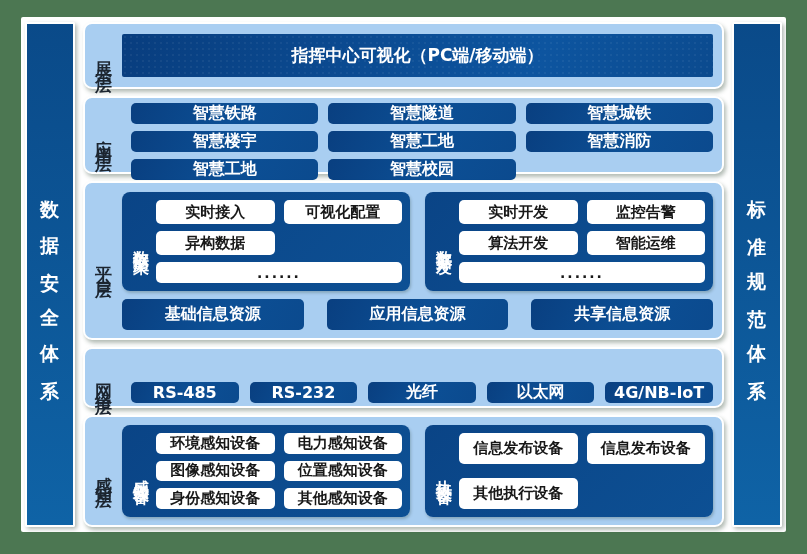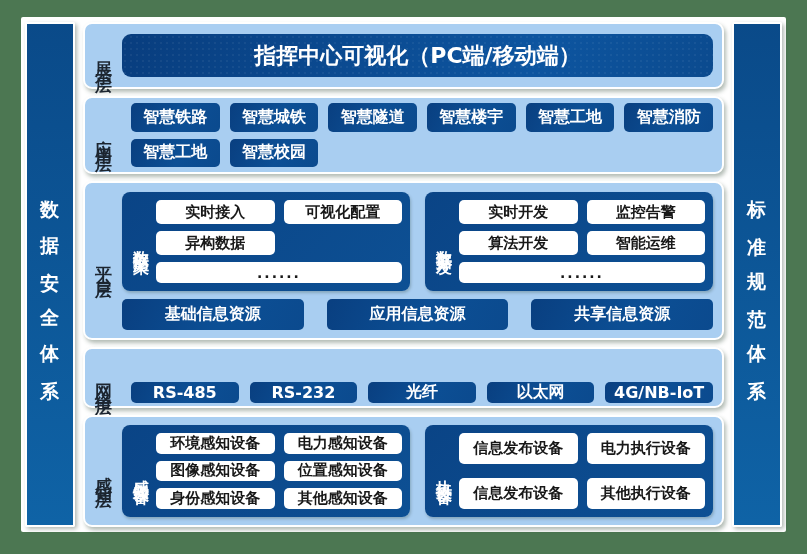--- a/index.html
+++ b/index.html
@@ -48,31 +48,31 @@
   .content { flex:1; box-sizing:border-box; }
 
   
   .bbox {
     background:linear-gradient(115deg,#093f80 0%,#0c4f95 55%,#0b4a8e 100%);
     color:#ffffff; font-weight:700; font-size:16px;
     border-radius:5px; display:flex; align-items:center; justify-content:center;
     white-space:nowrap;
   }
   .bbox.big {
-    font-size:22px; border-radius:9px; width:100%; height:100%;
+    font-size:17px; border-radius:2px; width:100%; height:100%;
     background-image:radial-gradient(rgba(255,255,255,.05) 1px,transparent 1.3px),
                      linear-gradient(115deg,#083d7e 0%,#0d55a0 70%,#0b4a8e 100%);
     background-size:6px 6px,100% 100%;
   }
 
   .p-display { height:67px; }
   .p-display .content { padding:10px 9px 10px 0; }
 
   .p-app { height:78px; }
-  .p-app .content { display:grid; grid-template-columns:repeat(6,1fr); gap:7px 10px; padding:5px 9px; }
+  .p-app .content { display:grid; grid-template-columns:repeat(3,1fr); gap:7px 10px; padding:5px 9px; }
 
   .p-platform { height:159px; }
   .p-platform .content { display:flex; flex-direction:column; gap:8px; padding:9px 9px 8px 0; }
   .groups-row { flex:1; display:flex; gap:15px; }
   .group {
     flex:1; display:flex; gap:4px; padding:8px;
     background:linear-gradient(135deg,#0a4486,#0d5094);
     border-radius:8px; box-sizing:border-box;
     box-shadow:1px 2px 3px rgba(30,50,35,.25);
   }
@@ -118,22 +118,22 @@
         <div class="bbox big">指挥中心可视化（PC端/移动端）</div>
       </div>
     </section>
 
     <section class="panel p-app">
       <div class="label-col">
         <span class="vlabel">应用层</span>
       </div>
       <div class="content">
         <div class="bbox">智慧铁路</div>
+        <div class="bbox">智慧隧道</div>
         <div class="bbox">智慧城铁</div>
-        <div class="bbox">智慧隧道</div>
         <div class="bbox">智慧楼宇</div>
         <div class="bbox">智慧工地</div>
         <div class="bbox">智慧消防</div>
         <div class="bbox">智慧工地</div>
         <div class="bbox">智慧校园</div>
       </div>
     </section>
 
     <section class="panel p-platform">
       <div class="label-col">
@@ -208,21 +208,20 @@
             <div class="wbox">其他感知设备</div>
           </div>
         </div>
 
         <div class="group">
           <div class="group-label-col">
             <span class="gvlabel">执行设备</span>
           </div>
           <div class="ggrid rows2">
             <div class="wbox">信息发布设备</div>
-            <div class="wbox">电力执行设备</div>
             <div class="wbox">信息发布设备</div>
             <div class="wbox">其他执行设备</div>
           </div>
         </div>
 
       </div>
     </section>
 
   </div>
 

